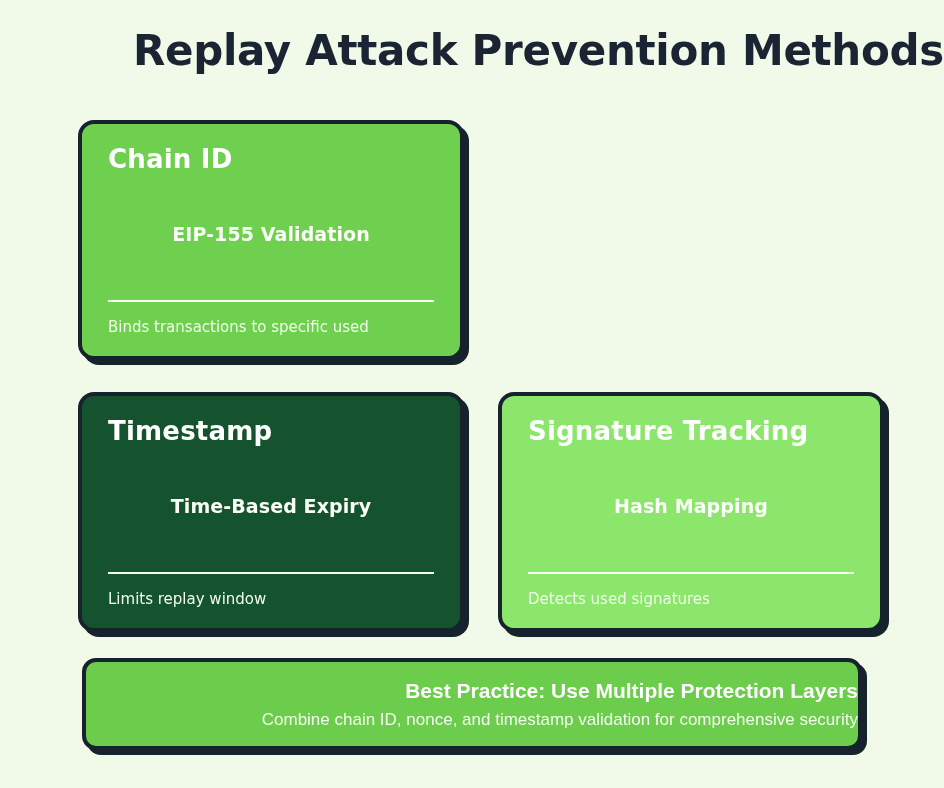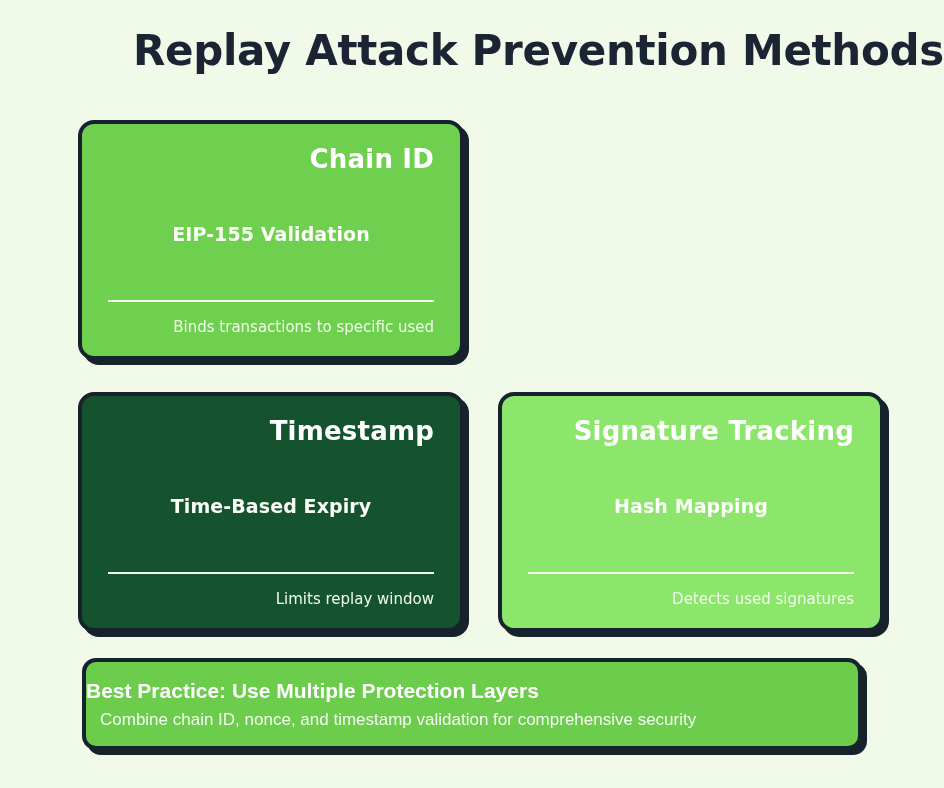--- a/index.html
+++ b/index.html
@@ -51,21 +51,21 @@
   .method-card {
     position: absolute;
     width: 386px;
     height: 240px;
     border: 4px solid #16232c;
     border-radius: 16px;
     box-shadow: 5px 5px 0 0 #16232c;
     padding: 18px 26px 16px 26px;
     display: flex;
     flex-direction: column;
-    align-items: flex-end;
+    align-items: flex-start;
     overflow: hidden;
   }
 
   .card-pos-0 { left: 0;     top: 0; }
   .card-pos-1 { left: 420px; top: 0; }
   .card-pos-2 { left: 0;     top: 272px; }
   .card-pos-3 { left: 420px; top: 272px; }
 
   .card-title {
     font-size: 26px;
@@ -117,23 +117,24 @@
     position: absolute;
     left: 82px;
     top: 658px;
     width: 780px;
     height: 92px;
     border: 4px solid #16232c;
     border-radius: 14px;
     box-shadow: 5px 5px 0 0 #16232c;
     display: flex;
     flex-direction: column;
-    align-items: flex-start;
+    align-items: flex-end;
     justify-content: center;
     overflow: hidden;
+    padding-left: 24px;
   }
 
   .footer-title {
     font-family: "Liberation Sans Narrow", "Liberation Sans", sans-serif;
     font-size: 21px;
     font-weight: bold;
     color: #ffffff;
     text-align: center;
     line-height: 30px;
     white-space: nowrap;

